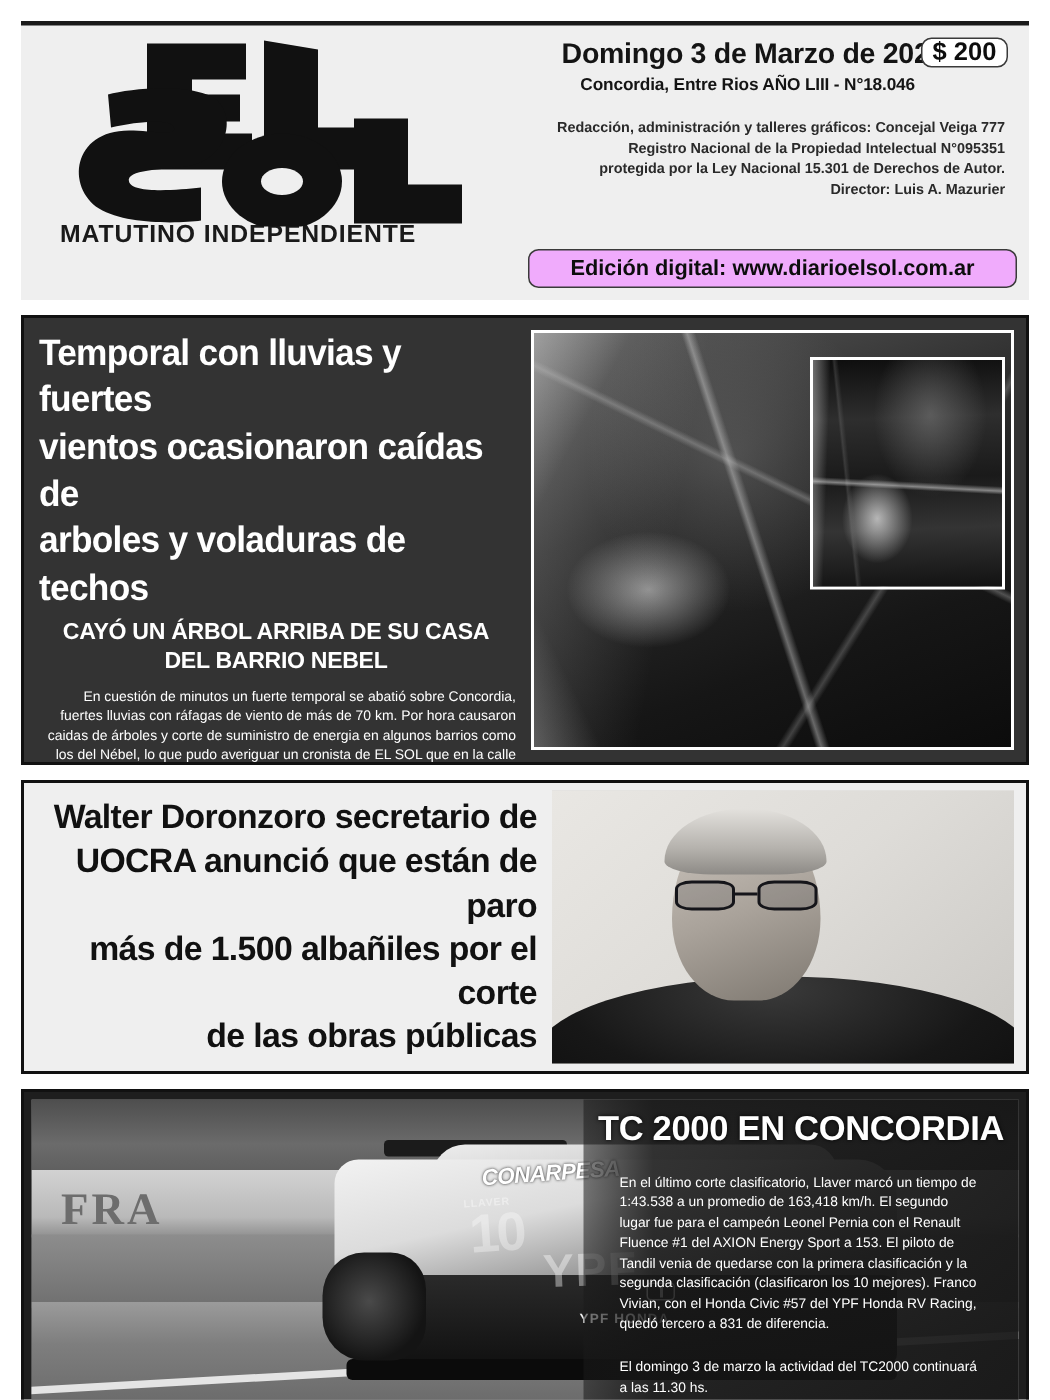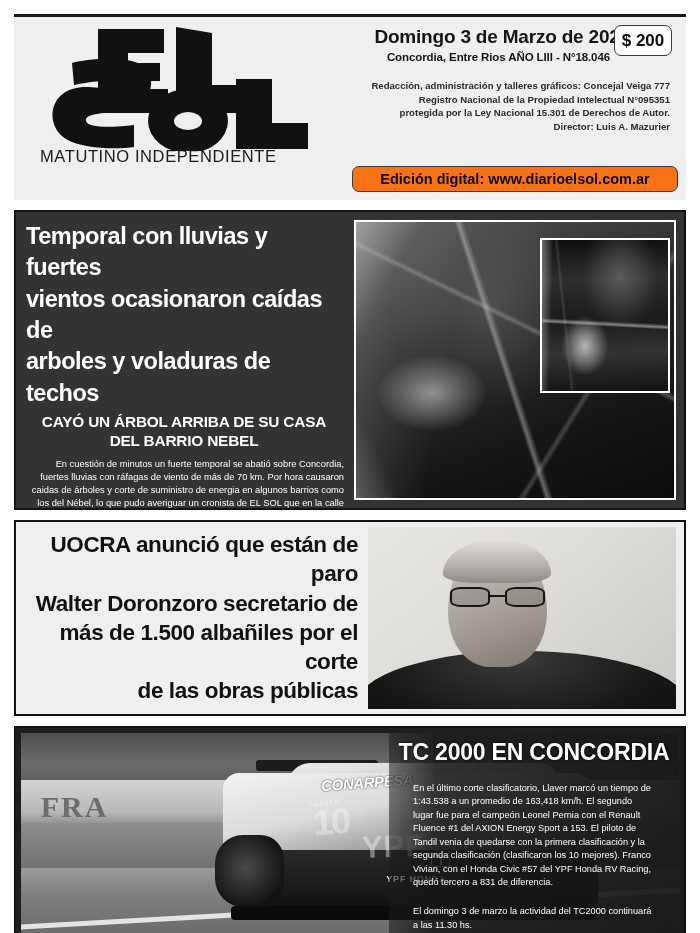--- a/index.html
+++ b/index.html
@@ -42,21 +42,21 @@
     padding: 6px 0 0 22px;
     box-sizing: border-box;
   }
   .logo-wrap {
     position: relative;
     height: 128px;
     width: 290px;
   }
   .logo-svg { display:block; }
   .logo-sub {
-    font-weight: normal;
+    font-weight: bold;
     font-size: 16.5px;
     letter-spacing: 0.6px;
     color: #1a1a1a;
     margin-top: -4px;
     padding-left: 4px;
   }
 
   .masthead-right {
     flex: 1;
     position: relative;
@@ -78,21 +78,21 @@
     color: #141414;
     margin-right: 64px;
     margin-top: 3px;
     letter-spacing: -0.1px;
   }
   .price-badge {
     position: absolute;
     top: 8px;
     right: 14px;
     width: 58px;
-    height: 31px;
+    height: 20px;
     border: 1.6px solid #3a3a3a;
     border-radius: 7px;
     background: #ffffff;
     display: flex;
     align-items: center;
     justify-content: center;
     font-size: 17px;
     font-weight: bold;
     color: #0d0d0d;
     box-sizing: border-box;
@@ -107,21 +107,21 @@
     padding-right: 4px;
   }
   .digital-box {
     position: absolute;
     right: 8px;
     bottom: 8px;
     width: 326px;
     height: 26px;
     border: 1.6px solid #3a3a3a;
     border-radius: 7px;
-    background: #f97316;
+    background: #f0abfc;
     display: flex;
     align-items: center;
     justify-content: center;
     font-size: 14.5px;
     font-weight: bold;
     color: #0d0d0d;
     box-sizing: border-box;
   }
 
   
@@ -534,22 +534,22 @@
       </div>
       <div class="photo-frame photo-inset">
         <div class="night-b"></div>
       </div>
     </div>
   </div>
 
   <div class="module uocra">
     <div class="uocra-text">
       <div class="uocra-head">
+        <div>Walter Doronzoro secretario de</div>
         <div>UOCRA anunció que están de paro</div>
-        <div>Walter Doronzoro secretario de</div>
         <div>más de 1.500 albañiles por el corte</div>
         <div>de las obras públicas</div>
       </div>
       <div class="uocra-sub">Por el corte de las obras públicas ya hay más de 1.500 albañiles que han sido despedidos en la provincia y en la actual situación no encontrarán empresas que los contraten porque "todo está parado".</div>
     </div>
     <div class="uocra-photo">
       <div class="portrait">
         <div class="wall"></div>
         <div class="torso"></div>
         <div class="head"></div>

